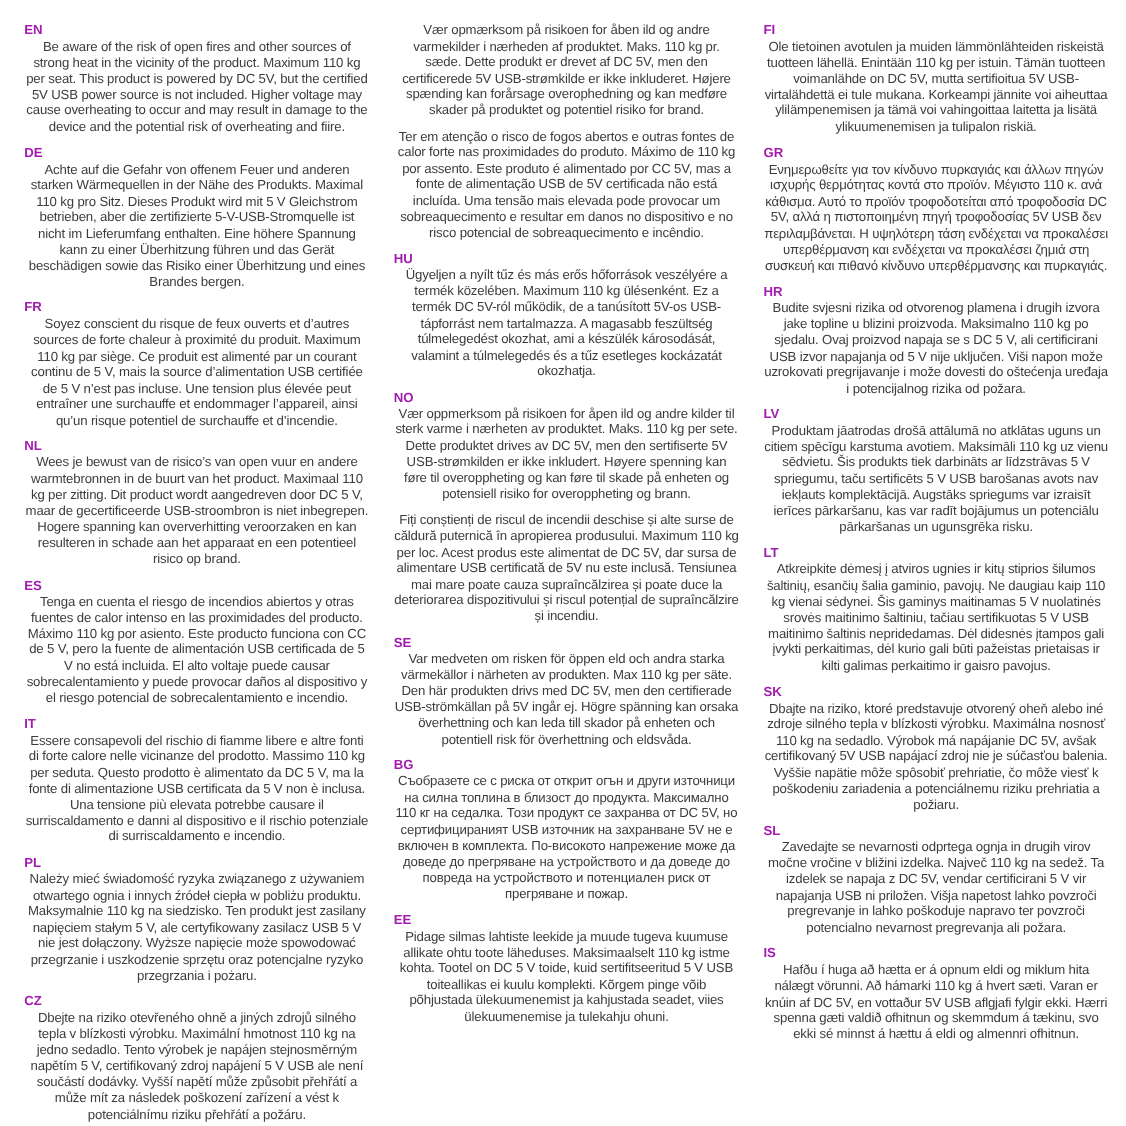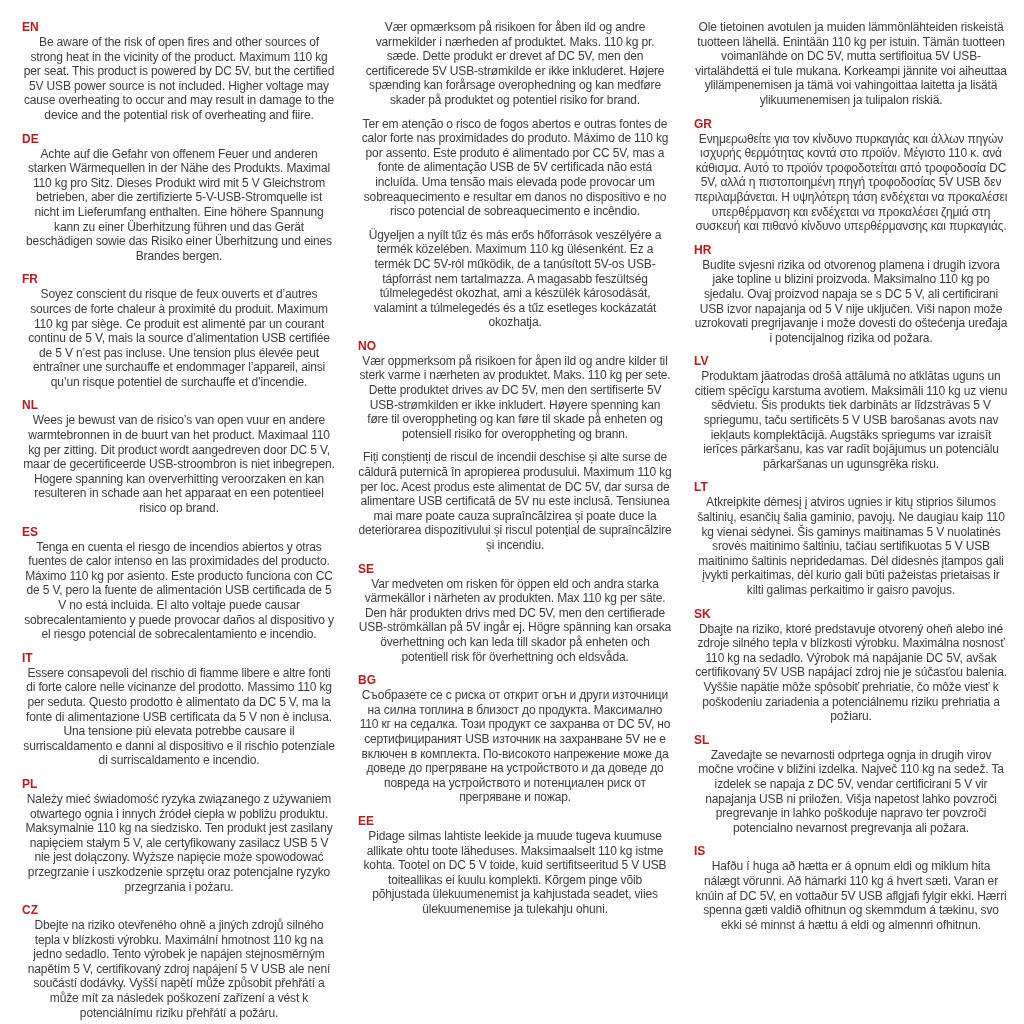--- a/index.html
+++ b/index.html
@@ -23,21 +23,21 @@
     width: 1024px;
   }
   .lang-section {
     margin: 0 0 9px 0;
   }
   .lang-code {
     font-size: 12px;
     font-weight: bold;
     line-height: 15px;
     margin: 0;
-    color: #b91c1c;
+    color: #a21caf;
   }
   .lang-text {
     font-size: 12px;
     line-height: 14.6px;
     margin: 0;
     letter-spacing: -0.15px;
     text-align: center;
     color: #3c3c3c;
   }
 </style>
@@ -82,20 +82,21 @@
   </div>
 
   <div class="col">
     <div class="lang-section">
       <p class="lang-text">Vær opmærksom på risikoen for åben ild og andre varmekilder i nærheden af produktet. Maks. 110 kg pr. sæde. Dette produkt er drevet af DC 5V, men den certificerede 5V USB-strømkilde er ikke inkluderet. Højere spænding kan forårsage overophedning og kan medføre skader på produktet og potentiel risiko for brand.</p>
     </div>
     <div class="lang-section">
       <p class="lang-text">Ter em atenção o risco de fogos abertos e outras fontes de calor forte nas proximidades do produto. Máximo de 110 kg por assento. Este produto é alimentado por CC 5V, mas a fonte de alimentação USB de 5V certificada não está incluída. Uma tensão mais elevada pode provocar um sobreaquecimento e resultar em danos no dispositivo e no risco potencial de sobreaquecimento e incêndio.</p>
     </div>
     <div class="lang-section">
+      <h3 class="lang-code">HU</h3>
       <p class="lang-text">Ügyeljen a nyílt tűz és más erős hőforrások veszélyére a termék közelében. Maximum 110 kg ülésenként. Ez a termék DC 5V-ról működik, de a tanúsított 5V-os USB-tápforrást nem tartalmazza. A magasabb feszültség túlmelegedést okozhat, ami a készülék károsodását, valamint a túlmelegedés és a tűz esetleges kockázatát okozhatja.</p>
     </div>
     <div class="lang-section">
       <h3 class="lang-code">NO</h3>
       <p class="lang-text">Vær oppmerksom på risikoen for åpen ild og andre kilder til sterk varme i nærheten av produktet. Maks. 110 kg per sete. Dette produktet drives av DC 5V, men den sertifiserte 5V USB-strømkilden er ikke inkludert. Høyere spenning kan føre til overoppheting og kan føre til skade på enheten og potensiell risiko for overoppheting og brann.</p>
     </div>
     <div class="lang-section">
       <p class="lang-text">Fiți conștienți de riscul de incendii deschise și alte surse de căldură puternică în apropierea produsului. Maximum 110 kg per loc. Acest produs este alimentat de DC 5V, dar sursa de alimentare USB certificată de 5V nu este inclusă. Tensiunea mai mare poate cauza supraîncălzirea și poate duce la deteriorarea dispozitivului și riscul potențial de supraîncălzire și incendiu.</p>
     </div>
     <div class="lang-section">
@@ -107,20 +108,21 @@
       <p class="lang-text">Съобразете се с риска от открит огън и други източници на силна топлина в близост до продукта. Максимално 110 кг на седалка. Този продукт се захранва от DC 5V, но сертифицираният USB източник на захранване 5V не е включен в комплекта. По-високото напрежение може да доведе до прегряване на устройството и да доведе до повреда на устройството и потенциален риск от прегряване и пожар.</p>
     </div>
     <div class="lang-section">
       <h3 class="lang-code">EE</h3>
       <p class="lang-text">Pidage silmas lahtiste leekide ja muude tugeva kuumuse allikate ohtu toote läheduses. Maksimaalselt 110 kg istme kohta. Tootel on DC 5 V toide, kuid sertifitseeritud 5 V USB toiteallikas ei kuulu komplekti. Kõrgem pinge võib põhjustada ülekuumenemist ja kahjustada seadet, viies ülekuumenemise ja tulekahju ohuni.</p>
     </div>
   </div>
 
   <div class="col">
     <div class="lang-section">
+      <h3 class="lang-code">FI</h3>
       <p class="lang-text">Ole tietoinen avotulen ja muiden lämmönlähteiden riskeistä tuotteen lähellä. Enintään 110 kg per istuin. Tämän tuotteen voimanlähde on DC 5V, mutta sertifioitua 5V USB-virtalähdettä ei tule mukana. Korkeampi jännite voi aiheuttaa ylilämpenemisen ja tämä voi vahingoittaa laitetta ja lisätä ylikuumenemisen ja tulipalon riskiä.</p>
     </div>
     <div class="lang-section">
       <h3 class="lang-code">GR</h3>
       <p class="lang-text">Ενημερωθείτε για τον κίνδυνο πυρκαγιάς και άλλων πηγών ισχυρής θερμότητας κοντά στο προϊόν. Μέγιστο 110 κ. ανά κάθισμα. Αυτό το προϊόν τροφοδοτείται από τροφοδοσία DC 5V, αλλά η πιστοποιημένη πηγή τροφοδοσίας 5V USB δεν περιλαμβάνεται. Η υψηλότερη τάση ενδέχεται να προκαλέσει υπερθέρμανση και ενδέχεται να προκαλέσει ζημιά στη συσκευή και πιθανό κίνδυνο υπερθέρμανσης και πυρκαγιάς.</p>
     </div>
     <div class="lang-section">
       <h3 class="lang-code">HR</h3>
       <p class="lang-text">Budite svjesni rizika od otvorenog plamena i drugih izvora jake topline u blizini proizvoda. Maksimalno 110 kg po sjedalu. Ovaj proizvod napaja se s DC 5 V, ali certificirani USB izvor napajanja od 5 V nije uključen. Viši napon može uzrokovati pregrijavanje i može dovesti do oštećenja uređaja i potencijalnog rizika od požara.</p>
     </div>

